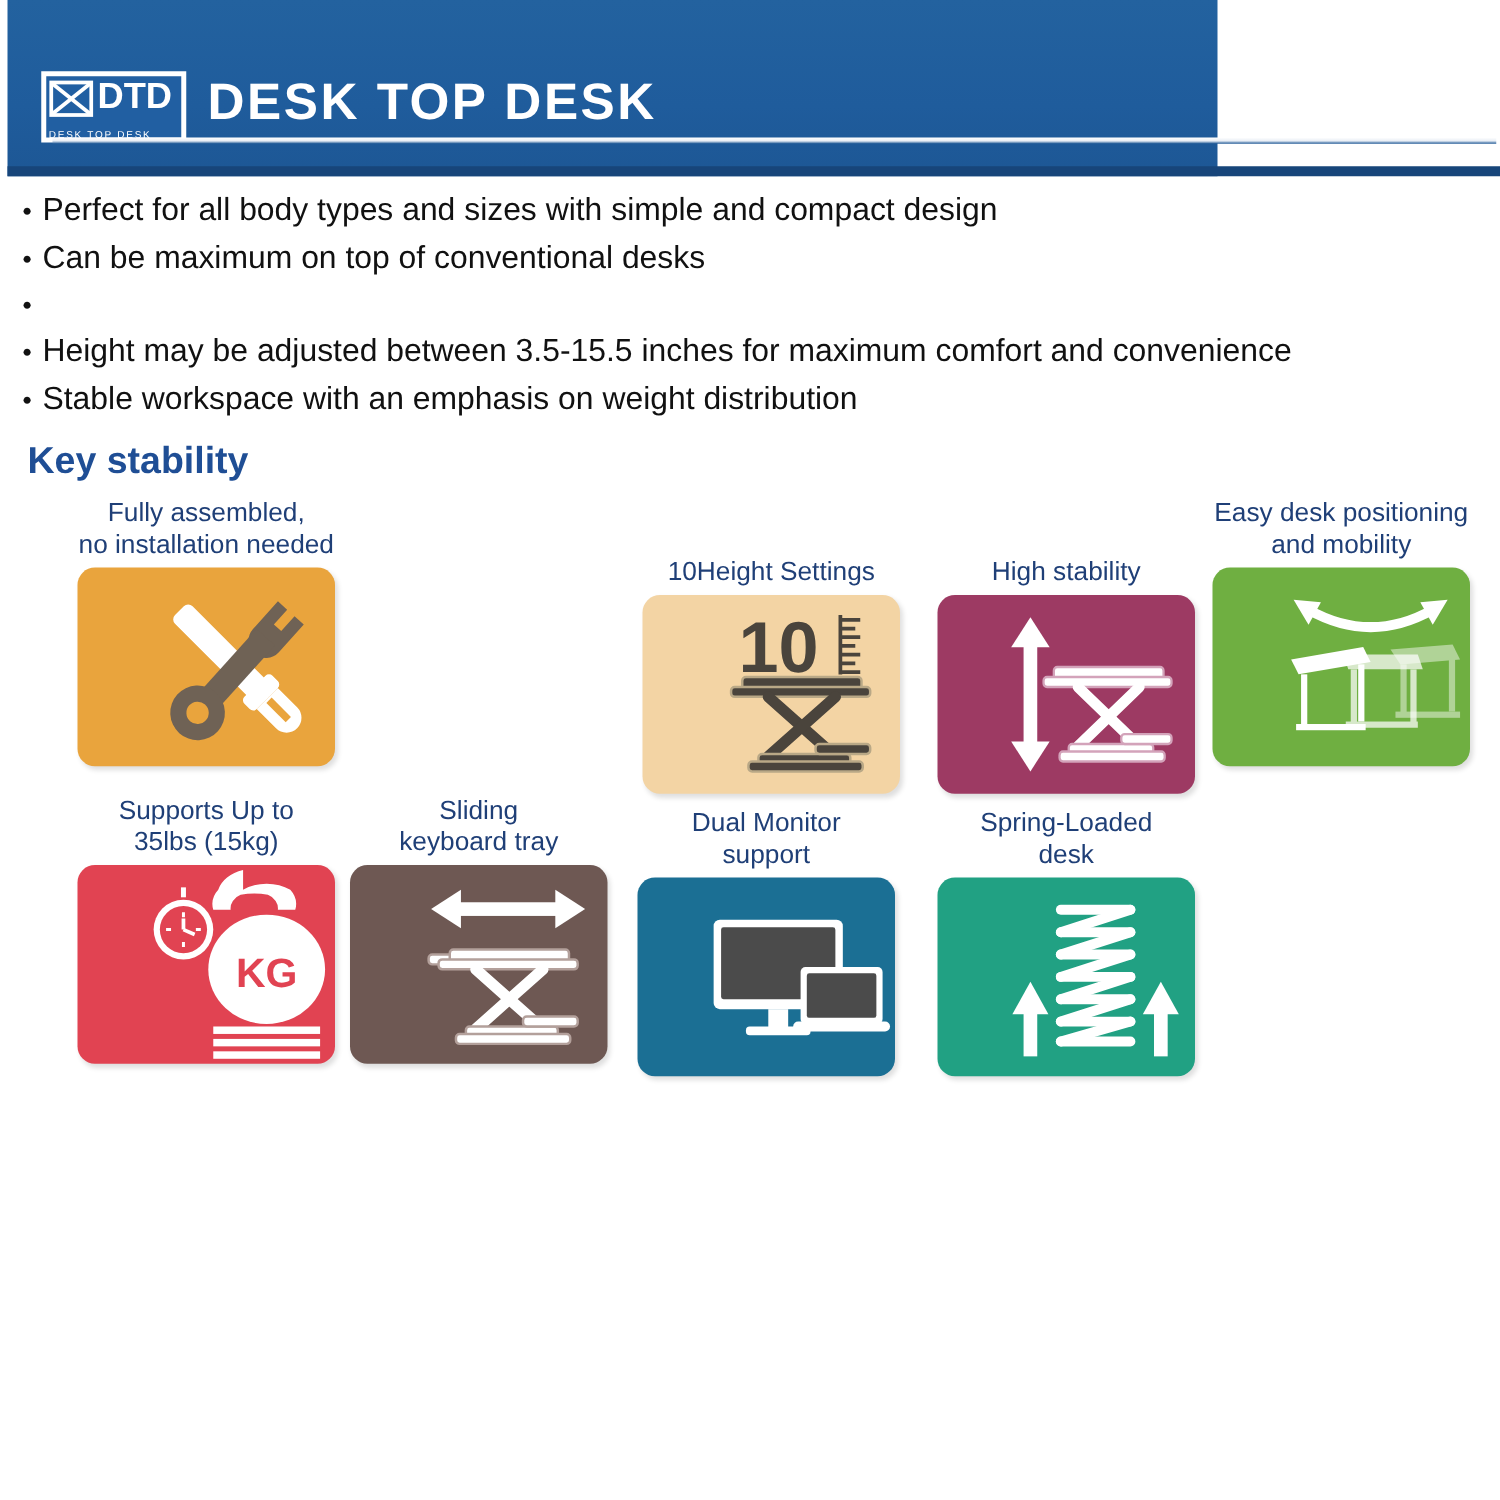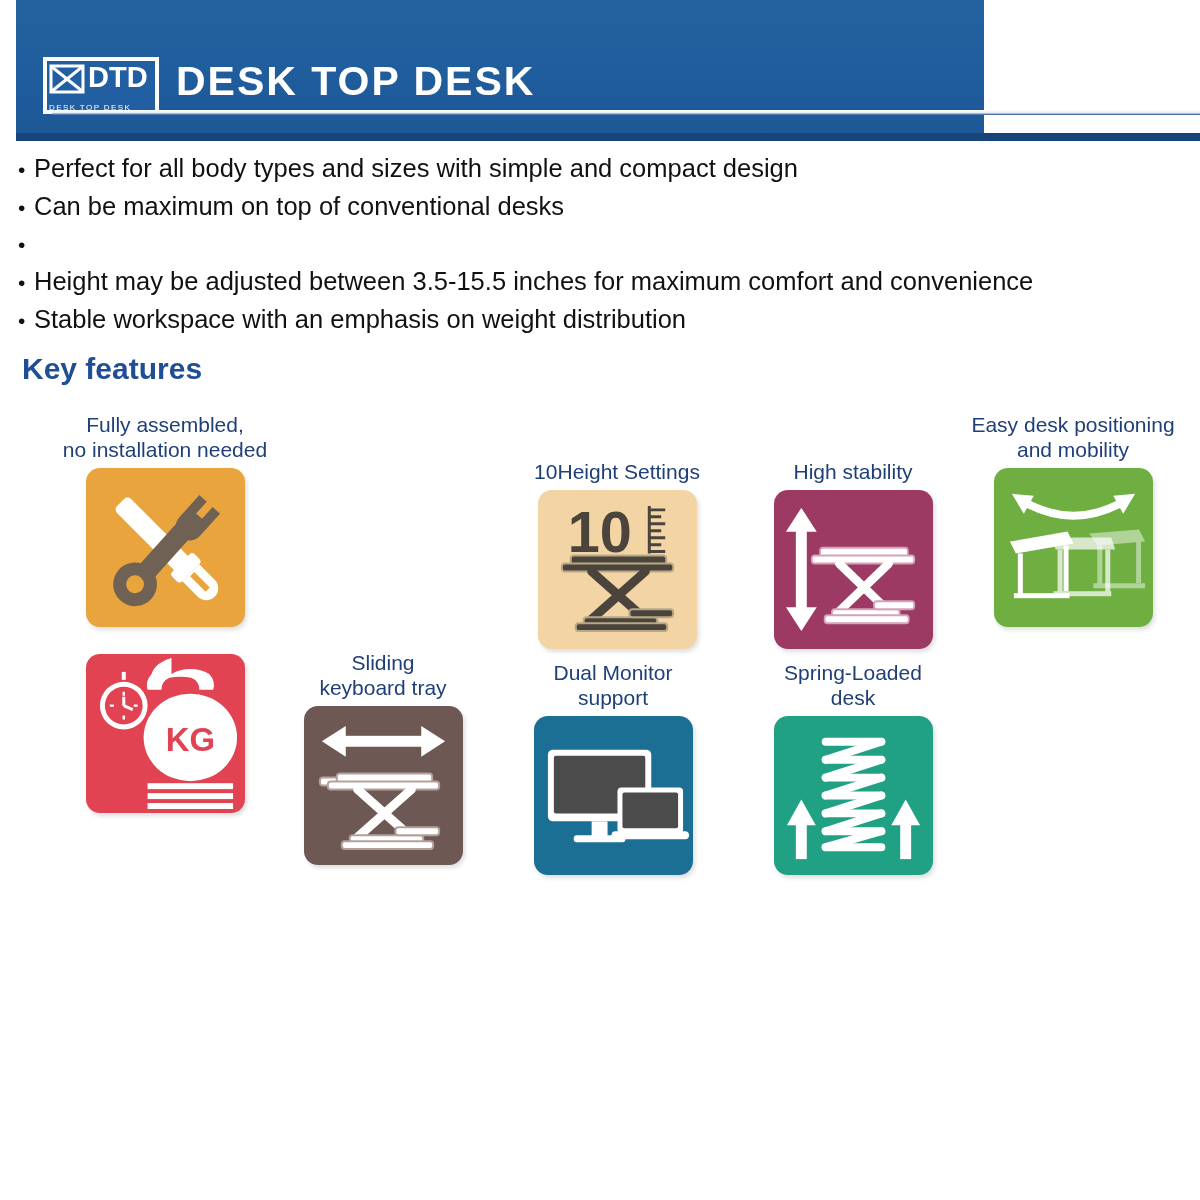--- a/index.html
+++ b/index.html
@@ -12,21 +12,21 @@
     height: 1200px;
     background: #ffffff;
     font-family: "Liberation Sans", sans-serif;
     overflow: hidden;
     position: relative;
   }
 
   
   .header-band {
     position: absolute;
-    left: 16px;
+    left: 6px;
     top: 0;
     width: 968px;
     height: 141px;
     background: #215FA2;
     background: linear-gradient(180deg, #23629f 0%, #1f5c9c 60%, #1d5795 100%);
   }
   .header-underline {
     position: absolute;
     left: 36px;
     top: 110px;
@@ -137,21 +137,21 @@
     font-size: 30px;
     font-weight: bold;
     color: #1F4E95;
     font-family: "Liberation Sans", sans-serif;
   }
 
   
   .feature-grid {
     position: absolute;
     left: 0;
-    top: 410px;
+    top: 396px;
     width: 1104px;
   }
   .feature-row {
     position: relative;
     height: 238px;
   }
   .feature {
     position: absolute;
     width: 210px;
     text-align: center;
@@ -169,20 +169,21 @@
     align-items: center;
   }
   .tile {
     width: 159px;
     height: 159px;
     border-radius: 14px;
     margin: 6px auto 0 auto;
     position: relative;
     box-shadow: 2px 3px 4px rgba(0,0,0,0.13);
     overflow: hidden;
+    padding-left: 47px;
   }
   .tile svg { display: block; width: 100%; height: 100%; }
 
   
   .f-0 { left: 60px;  top: 0; }
   .f-1 { left: 280px; top: 22px; }
   .f-2 { left: 512px; top: 22px; }
   .f-3 { left: 748px; top: 22px; }
   .f-4 { left: 968px; top: 0; }
   
@@ -233,21 +234,21 @@
     <div class="bullet-row">
       <span class="bullet-dot">•</span>
       <span>Height may be adjusted between 3.5-15.5 inches for maximum comfort and convenience</span>
     </div>
     <div class="bullet-row">
       <span class="bullet-dot">•</span>
       <span>Stable workspace with an emphasis on weight distribution</span>
     </div>
   </div>
 
-<div class="key-features-heading">Key features</div>
+<div class="key-features-heading">Key stability</div>
 
 <div class="feature-grid">
     <div class="feature-row">
       <div class="feature f-0">
         <div class="feature-label">Fully assembled,
 no installation needed</div>
         <div class="tile" style="background: rgb(233, 164, 61);">
     <svg viewBox="0 0 160 160">
       <g transform="rotate(-45 80 80)">
         <rect x="70" y="16" width="20" height="96" rx="5" fill="#ffffff"></rect>
@@ -341,20 +342,22 @@
       <rect x="38" y="126" width="92" height="8" rx="3" fill="#ffffff" stroke="#d3a3ba" stroke-width="2"></rect>
       <rect x="92" y="112" width="44" height="8" rx="3" fill="#ffffff" stroke="#d3a3ba" stroke-width="2"></rect>
     </g>
             </g>
     </svg>
         </div>
       </div>
     </div>
     <div class="feature-row">
       <div class="feature g-0">
+        <div class="feature-label">Supports Up to
+35lbs  (15kg)</div>
         <div class="tile" style="background: rgb(225, 67, 82);">
     <svg viewBox="0 0 160 160">
       <g fill="#ffffff">
         <rect x="36" y="18" width="4" height="8"></rect>
         <circle cx="38" cy="52" r="24"></circle>
       </g>
       <circle cx="38" cy="52" r="19" fill="#E14352"></circle>
       <g stroke="#ffffff" stroke-width="2.4">
         <line x1="38" y1="38" x2="38" y2="42"></line>
         <line x1="38" y1="62" x2="38" y2="66"></line>

